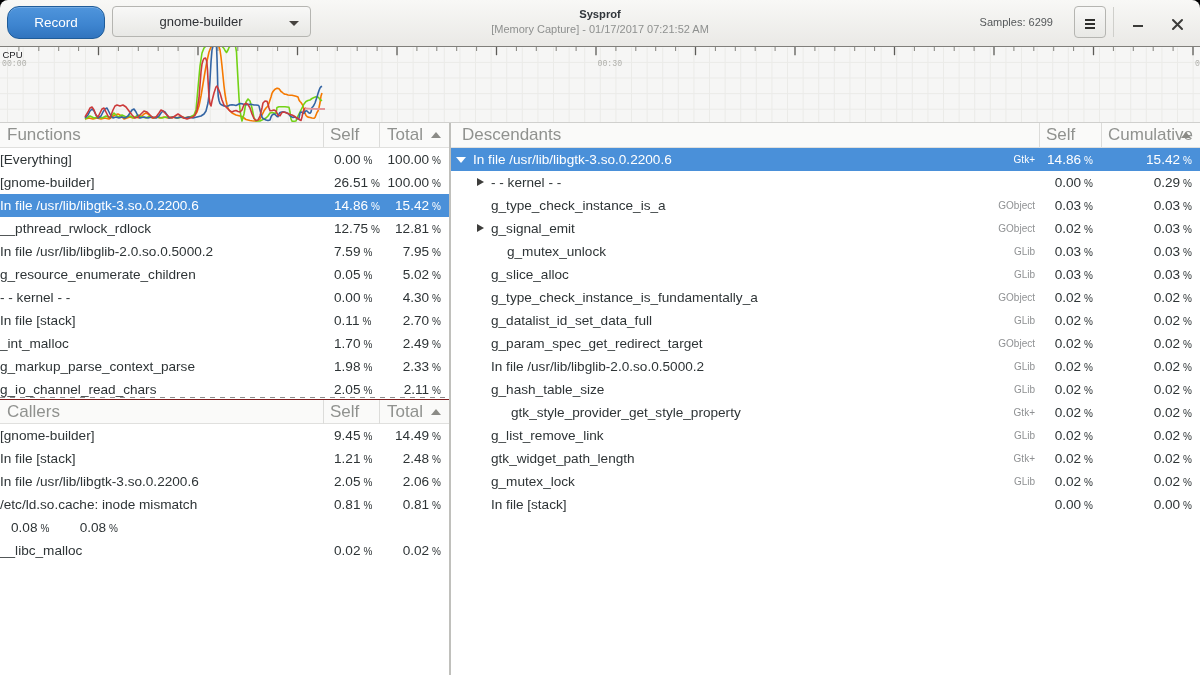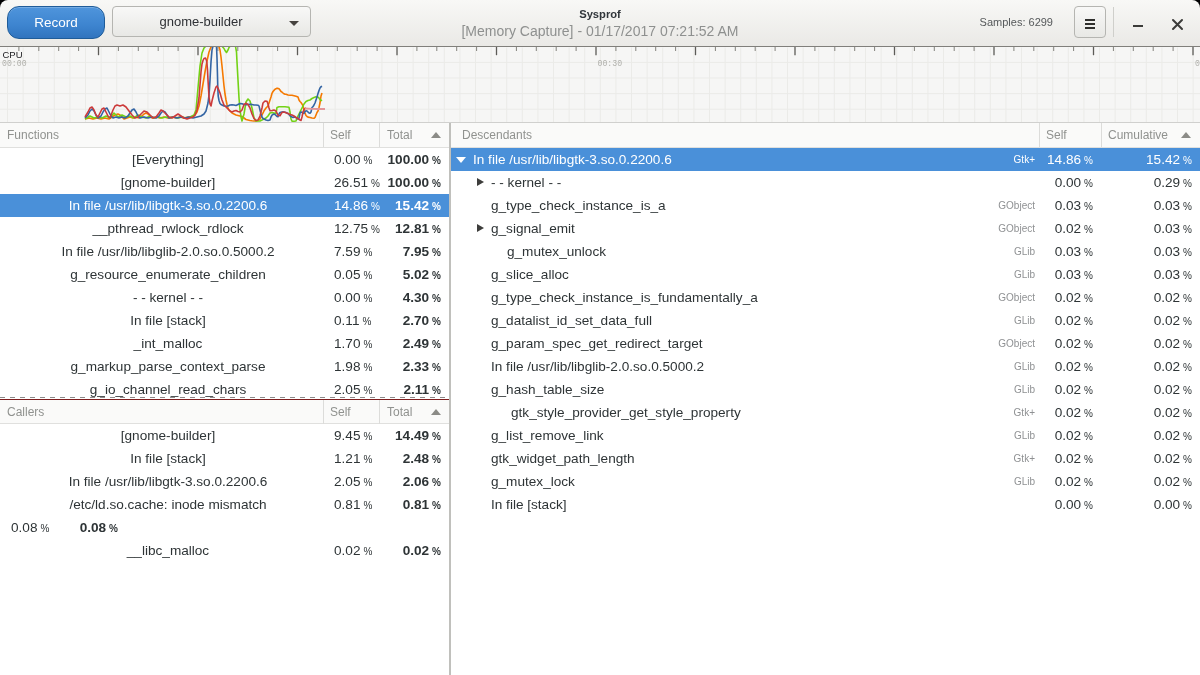--- a/index.html
+++ b/index.html
@@ -19,50 +19,50 @@
 #btn-combo { position:absolute; left:112px; top:6px; width:199px; height:31px;
   background:linear-gradient(to bottom,#f8f8f7,#e8e8e5);
   border:1px solid #b5b5b1; border-radius:4px; color:#2f3135; font-size:13px;
   text-align:center; line-height:29px; padding-right:21px; }
 #btn-combo i { position:absolute; right:11px; top:13.5px; width:0; height:0;
   border-left:5.8px solid transparent; border-right:5.8px solid transparent;
   border-top:5.8px solid #46433f; }
 #title { position:absolute; left:400px; width:400px; top:7.5px; text-align:center;
   font-size:11.2px; font-weight:bold; color:#30353a; }
 #subtitle { position:absolute; left:350px; width:500px; top:23px; text-align:center;
-  font-size:14px; color:#8e908f; }
+  font-size:11px; color:#8e908f; }
 #samples { position:absolute; right:147px; top:15.5px; font-size:11px; color:#55585a; }
 #btn-menu { position:absolute; left:1074px; top:6px; width:32px; height:32px;
   background:linear-gradient(to bottom,#f8f8f7,#e8e8e5);
   border:1px solid #b5b5b1; border-radius:4px; }
 #btn-menu b { position:absolute; left:10px; width:10px; height:2px; background:#2f2f2d; }
 #hsep { position:absolute; left:1113px; top:7px; width:1px; height:30px; background:#cfcfcb; }
 #btn-min { position:absolute; left:1133px; top:25px; width:10px; height:2.2px; background:#3b3b39; }
 
 
 #graph { position:absolute; left:0; top:45px; width:1200px; height:78px; z-index:1; }
 
 
 #left { position:absolute; left:0; top:123px; width:449px; height:552px; background:#fff; }
 #divider { position:absolute; left:449px; top:123px; width:2px; height:552px; background:#c0c0bc; }
 #right { position:absolute; left:451px; top:123px; width:749px; height:552px; background:#fff; }
 
 .thead { position:relative; height:25px; background:#fafaf9; border-bottom:1px solid #e0e0de;
-  color:#90928f; font-size:12px; }
+  color:#90928f; font-size:17px; }
 .thead .h { position:absolute; top:0; height:24px; line-height:24px; }
 .hsepv { position:absolute; top:0; width:1px; height:24px; background:#dcdcda; }
 .sort { position:absolute; top:9px; width:0; height:0;
   border-left:5px solid transparent; border-right:5px solid transparent;
   border-bottom:6.5px solid #8b8b87; }
 
 .frow { position:relative; height:23px; line-height:23px; font-size:13.6px; color:#2e3436;
   display:flex; }
-.frow .c-name { width:323px; padding-left:13px; overflow:hidden; white-space:nowrap;text-align:center; }
+.frow .c-name { width:323px; padding-left:0; overflow:hidden; white-space:nowrap; }
 .frow .c-self { width:56px; padding-left:11px; white-space:nowrap; }
-.frow .c-total { width:70px; text-align:right; padding-right:8px; white-space:nowrap;font-weight:bold; }
+.frow .c-total { width:70px; text-align:right; padding-right:8px; white-space:nowrap; }
 .v { font-size:13.6px; }
 .p { font-size:10px; margin-left:3px; }
 
 
 #splitter { height:2px; background-image:repeating-linear-gradient(90deg,#8c8c8c 0 5px,transparent 5px 10px);
   background-size:100% 1.4px; background-repeat:no-repeat; }
 
 .drow { position:relative; height:23px; line-height:23px; font-size:13.6px; color:#2e3436;
   display:flex; }
 .drow .d-name { width:588px; overflow:hidden; white-space:nowrap; position:relative; }

